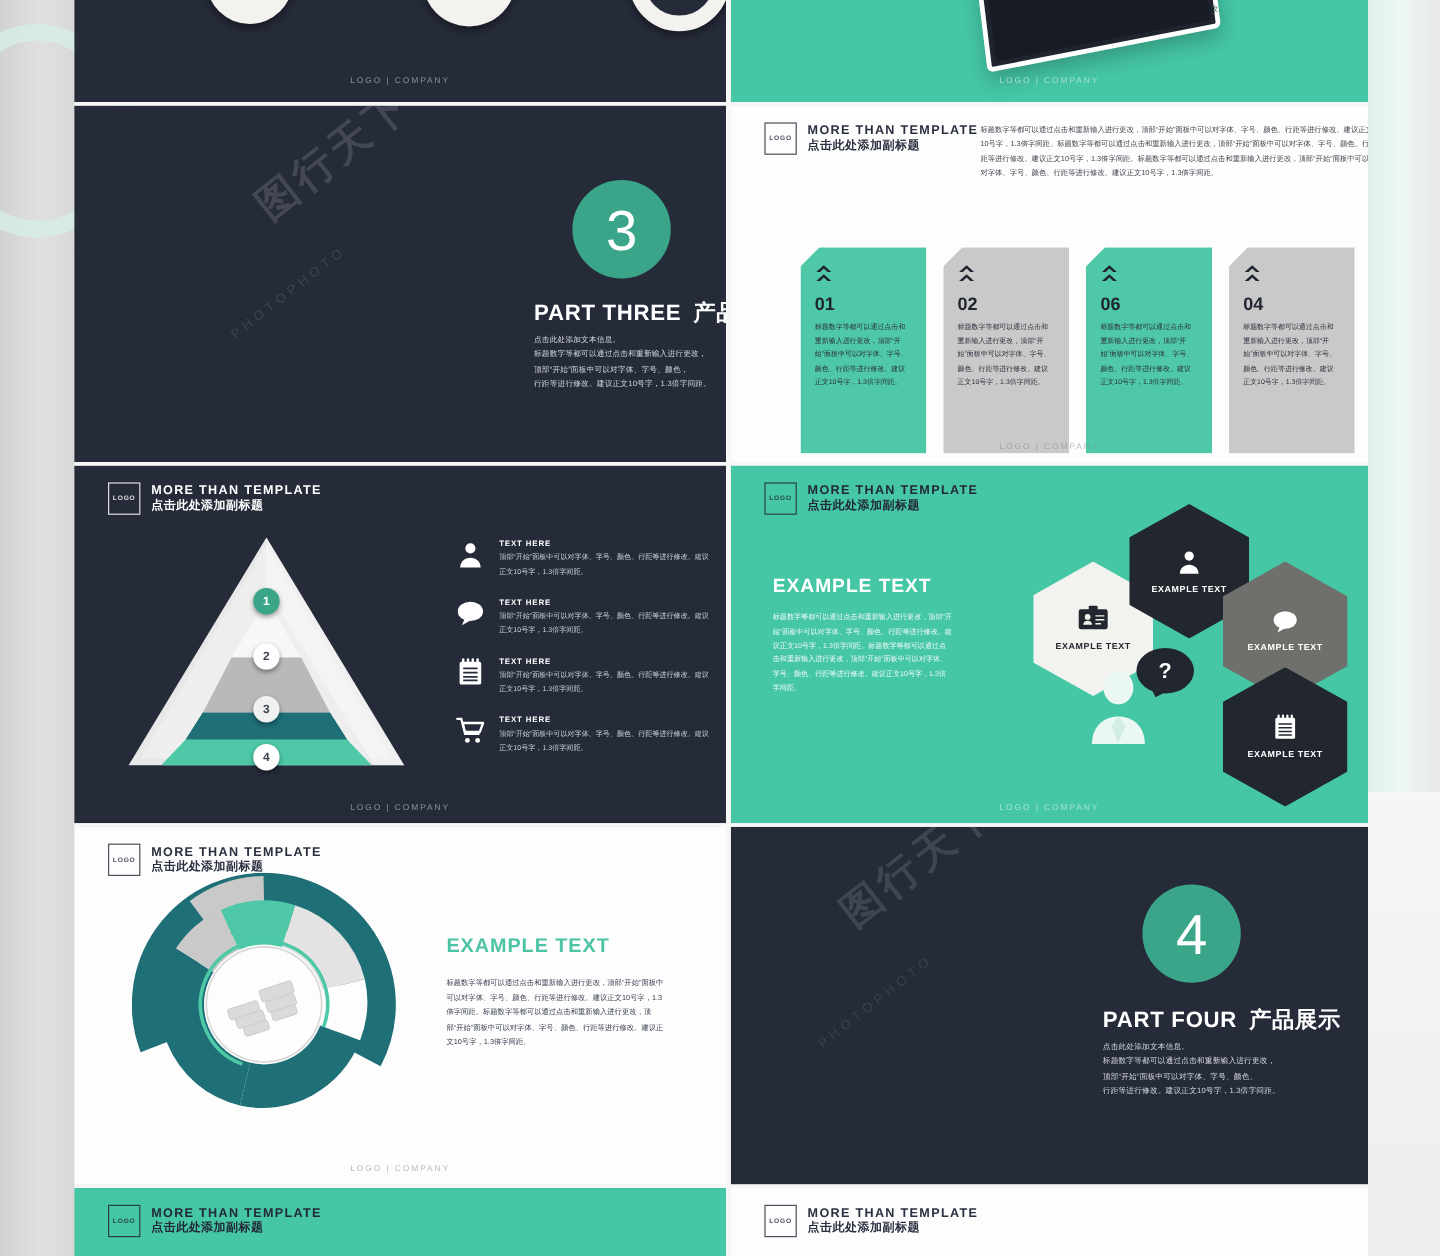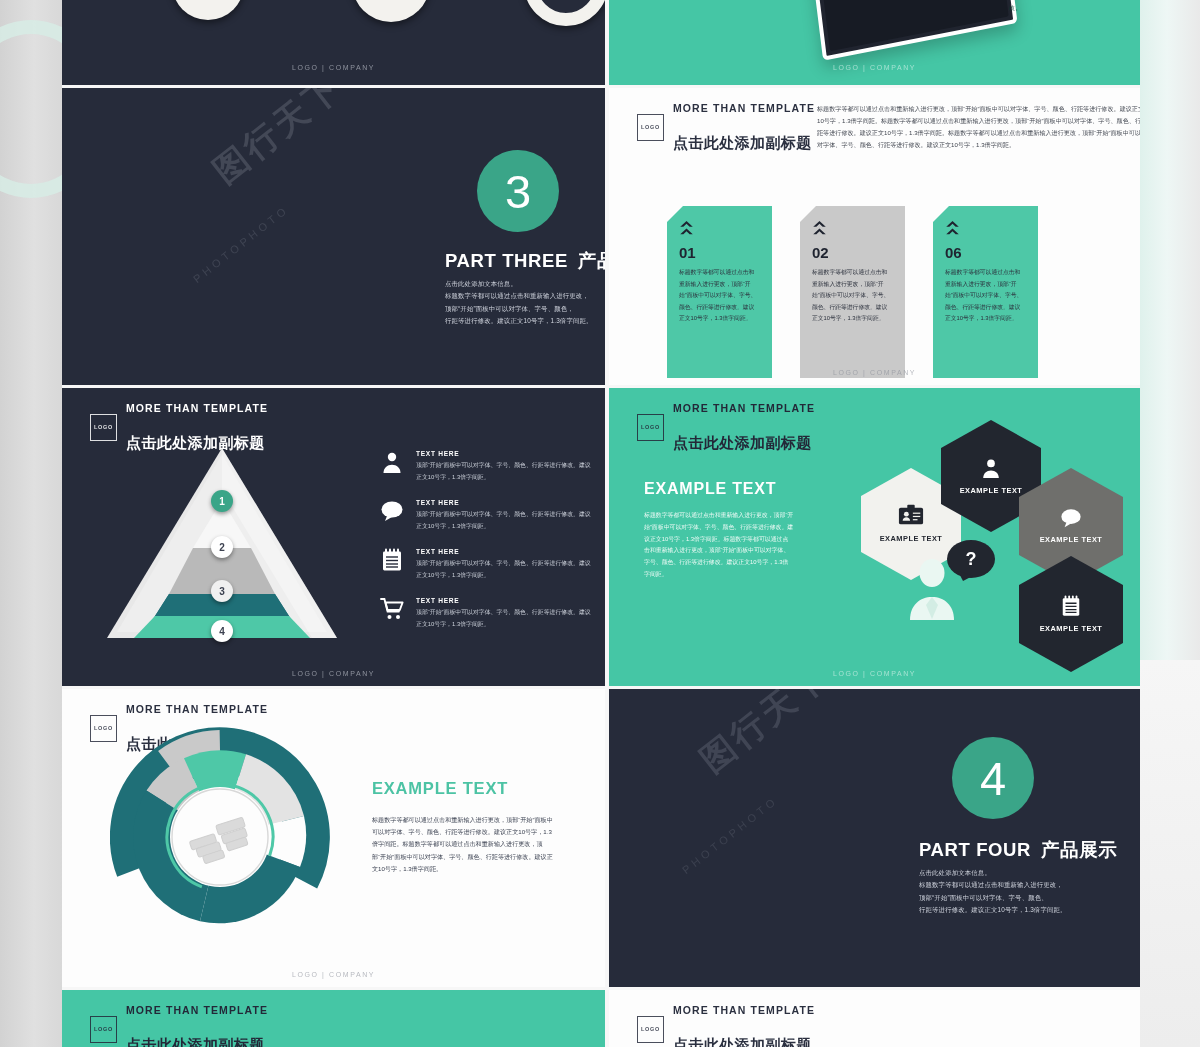--- a/index.html
+++ b/index.html
@@ -28,21 +28,21 @@
   .green{background:#45c6a5;color:#fff;}
   .white{background:#fdfdfd;color:#2f3545;}
 
   
   .hdr{position:absolute;display:flex;align-items:center;gap:9px;}
   .hdr .logobox{width:27px;height:27px;border:1px solid currentColor;opacity:.85;
       display:flex;align-items:center;justify-content:center;
       font-size:5.5px;letter-spacing:.7px;font-weight:700;box-sizing:border-box;}
   .hdr .htxt{line-height:1.22;}
   .hdr .h1{font-size:10.5px;font-weight:700;letter-spacing:1.1px;}
-  .hdr .h2{font-size:15px;font-weight:700;letter-spacing:.4px;margin-top:19px;}
+  .hdr .h2{font-size:10px;font-weight:700;letter-spacing:.4px;margin-top:1px;}
   .hdr.onDark{color:#ffffff;}
   .hdr.onDark .h1{color:#ffffff;}
   .hdr.onDark .h2{color:#ffffff;}
   .hdr.onLight{color:#2b3040;}
   .hdr.onWhiteGreen .h1,.hdr.onWhiteGreen .h2{color:#232838;}
 
   .footer{position:absolute;left:0;right:0;text-align:center;
       font-size:7px;letter-spacing:1.6px;opacity:.62;}
   .footer.onDark{color:#c9cdd6;}
   .footer.onLight{color:#8b8f99;}
@@ -85,21 +85,21 @@
   
   .wm{position:absolute;pointer-events:none;user-select:none;}
   .wm-text{font-size:34px;font-weight:700;letter-spacing:4px;
       transform:rotate(-38deg);white-space:nowrap;}
   .wm-sub{font-size:11px;letter-spacing:4px;transform:rotate(-38deg);white-space:nowrap;}
 
   
   #s4{left:547px;top:88px;width:531px;height:297px;}
   #s4 .blurb{position:absolute;left:208px;top:15px;width:330px;
       color:#40454f;font-size:6.1px;line-height:1.95;}
-  #s4 .cards{position:absolute;left:58px;top:118px;display:flex;gap:28px;}
+  #s4 .cards{position:absolute;left:58px;top:118px;display:flex;gap:14px;}
   #s4 .card{width:105px;height:172px;position:relative;
       clip-path:polygon(16px 0,100% 0,100% 100%,0 100%,0 16px);
       padding:14px 12px 0 12px;box-sizing:border-box;}
   #s4 .card.g{background:#4ec8a7;}
   #s4 .card.a{background:#c9c9c9;}
   #s4 .chev{width:15px;height:17px;margin-bottom:4px;}
   #s4 .cnum{font-size:15px;font-weight:700;color:#1f2430;line-height:1;margin-bottom:7px;}
   #s4 .ctext{font-size:5.8px;line-height:2.0;color:#2b303c;}
 
   
@@ -229,20 +229,27 @@
               <path d="M12 1 2 10h5l5-4.5L17 10h5zM12 13 2 22h5l5-4.5L17 22h5z" fill="#1f2430"></path>
             </svg>
           <div class="cnum">02</div>
           <div class="ctext">标题数字等都可以通过点击和重新输入进行更改，顶部“开始”面板中可以对字体、字号、颜色、行距等进行修改。建议正文10号字，1.3倍字间距。</div>
         </div>
         <div class="card g">
           <svg class="chev" viewBox="0 0 24 26">
               <path d="M12 1 2 10h5l5-4.5L17 10h5zM12 13 2 22h5l5-4.5L17 22h5z" fill="#1f2430"></path>
             </svg>
           <div class="cnum">06</div>
+          <div class="ctext">标题数字等都可以通过点击和重新输入进行更改，顶部“开始”面板中可以对字体、字号、颜色、行距等进行修改。建议正文10号字，1.3倍字间距。</div>
+        </div>
+        <div class="card a">
+          <svg class="chev" viewBox="0 0 24 26">
+              <path d="M12 1 2 10h5l5-4.5L17 10h5zM12 13 2 22h5l5-4.5L17 22h5z" fill="#1f2430"></path>
+            </svg>
+          <div class="cnum">04</div>
           <div class="ctext">标题数字等都可以通过点击和重新输入进行更改，顶部“开始”面板中可以对字体、字号、颜色、行距等进行修改。建议正文10号字，1.3倍字间距。</div>
         </div>
       </div>
       <div class="footer onLight" style="bottom:9px;">LOGO | COMPANY</div>
     </div>
 
     <div class="slide dark" id="s5">
       <div class="hdr onDark" style="left:28px;top:14px;">
         <div class="logobox">LOGO</div>
         <div class="htxt">

